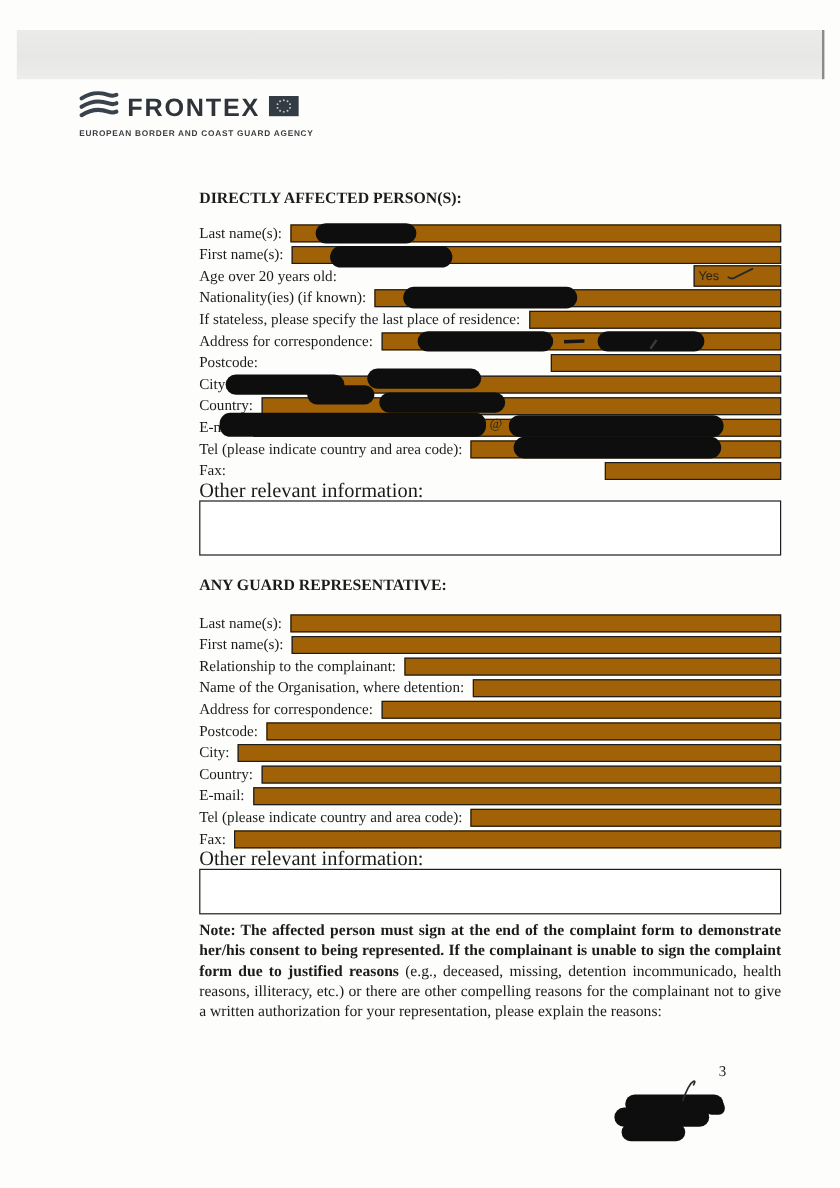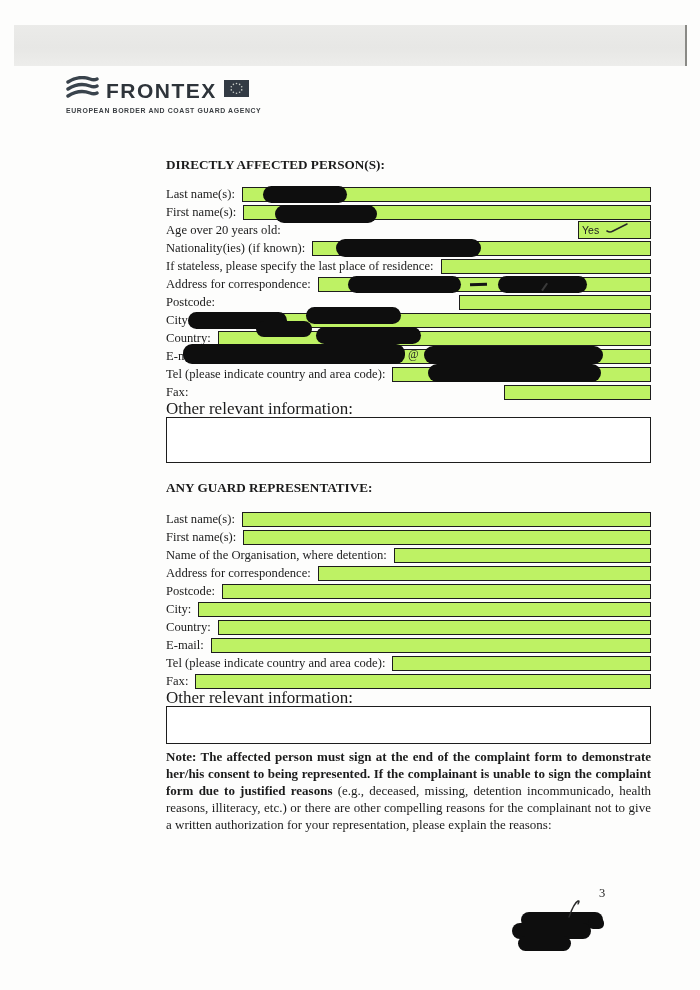--- a/index.html
+++ b/index.html
@@ -17,21 +17,21 @@
   .logo-sub{font-family:"Liberation Sans",sans-serif;font-size:6.9px;letter-spacing:.62px;
             color:#3a3e42;margin-top:2px;font-weight:700;}
   
   .content{position:absolute;left:123px;top:157px;width:485px;margin-left:43px;}
   .sec-h{font-weight:bold;font-size:13.2px;line-height:16px;margin:0;}
   .sec-h.first{margin-bottom:12px;}
   .sec-h.second{margin-top:17px;margin-bottom:14px;}
   .row{display:flex;align-items:center;height:18px;position:relative;font-size:12.6px;
        white-space:nowrap;justify-content:space-between;}
   .lbl{padding-right:7px;}
-  .fbox{border:1.4px solid #1d1d1d;height:13px;background:#bef264;position:relative;box-sizing:content-box;}
+  .fbox{border:1.4px solid #1d1d1d;height:13px;background:#a16207;position:relative;box-sizing:content-box;}
   .grow{flex:1;}
   .w190{width:190px;}
   .w145{width:145px;}
   .agebox{width:68px;height:16px;display:flex;align-items:center;padding-left:3px;gap:6px;}
   .yes{font-family:"Liberation Sans",sans-serif;font-size:10.5px;color:#222;}
   .red{position:absolute;background:#0e0e0e;border-radius:9px;z-index:3;}
   .labelline{height:16px;font-size:17px;display:flex;align-items:center;}
   .bigbox{border:1.4px solid #1d1d1d;background:#fff;}
   .bigbox.b1{height:44px;margin-bottom:8px;}
   .bigbox.b2{height:36px;}
@@ -183,20 +183,24 @@
 
     <div class="row">
       <span class="lbl">Last name(s):</span>
       <span class="fbox grow"></span>
     </div>
     <div class="row">
       <span class="lbl">First name(s):</span>
       <span class="fbox grow"></span>
     </div>
     <div class="row">
+      <span class="lbl">Relationship to the complainant:</span>
+      <span class="fbox grow"></span>
+    </div>
+    <div class="row">
       <span class="lbl">Name of the Organisation, where detention:</span>
       <span class="fbox grow"></span>
     </div>
     <div class="row">
       <span class="lbl">Address for correspondence:</span>
       <span class="fbox grow"></span>
     </div>
     <div class="row">
       <span class="lbl">Postcode:</span>
       <span class="fbox grow"></span>

